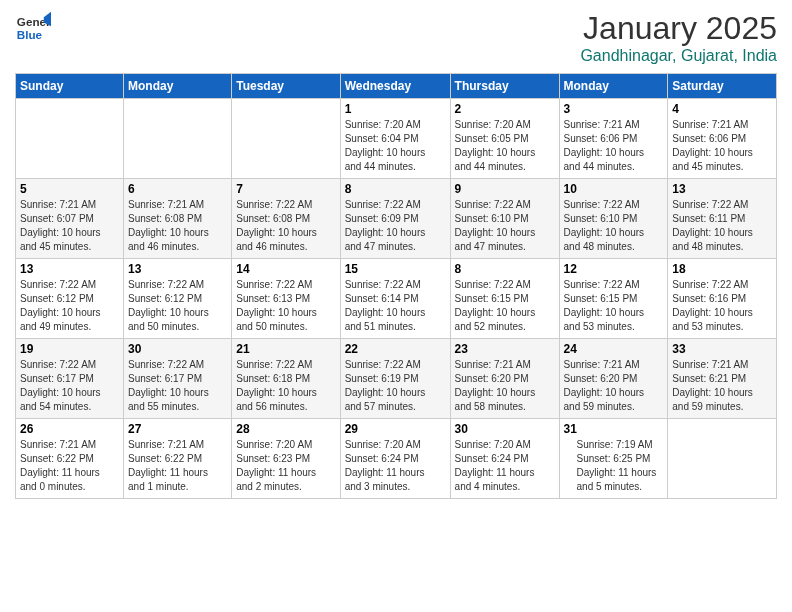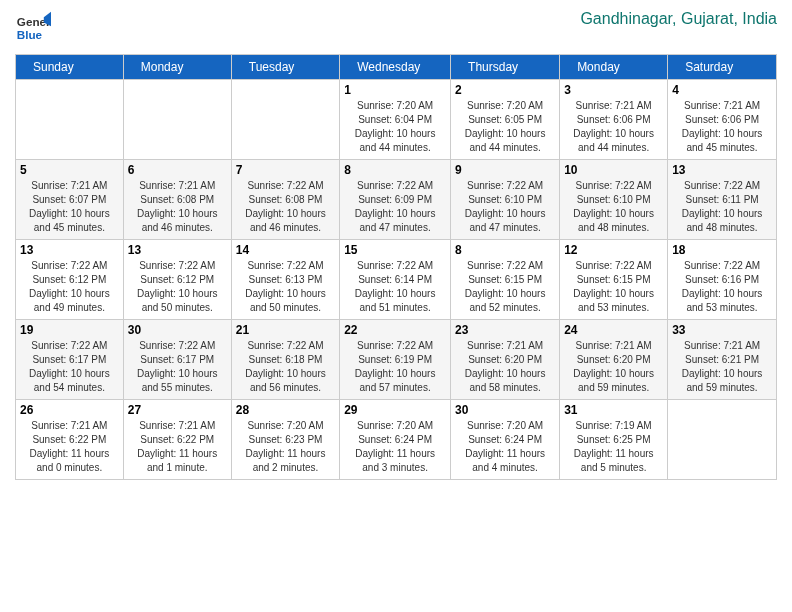--- a/index.html
+++ b/index.html
@@ -43,24 +43,24 @@
       color: #0f766e;
     }
     .calendar {
       width: 100%;
       border-collapse: collapse;
       font-size: 11px;
     }
     .calendar th {
       background: #1565c0;
       color: #fff;
-      padding: 5px 17px;
+      padding: 5px 4px;
       text-align: left;
       font-size: 12px;
-      font-weight: normal;
+      font-weight: bold;
       border: 1px solid #ccc;
     }
     .calendar td {
       border: 1px solid #ccc;
       padding: 3px 4px;
       vertical-align: top;
       width: 113px;
       height: 80px;
       background: #fff;
     }
@@ -70,39 +70,39 @@
     .day-num {
       font-weight: bold;
       font-size: 12px;
       display: block;
       margin-bottom: 2px;
     }
     .day-info {
       font-size: 10px;
       color: #333;
       line-height: 1.4;
-      text-align: center;
     }
     .empty-cell {
       background: #fff !important;
     }
   </style>
 </head>
 <body>
 
 <div class="page">
   <div class="header">
     <div class="logo">
       <svg class="logo-icon" viewBox="0 0 40 40">
         <text x="2" y="18" font-size="13" font-weight="bold" fill="#333">General</text>
         <text x="2" y="32" font-size="13" font-weight="bold" fill="#1565c0">Blue</text>
         <polygon points="32,8 40,2 40,18 32,14" fill="#1565c0"></polygon>
       </svg>
     </div>
     <div class="title-section">
+      <div class="month-year">January 2025</div>
       <div class="location">Gandhinagar, Gujarat, India</div>
     </div>
   </div>
 
   <table class="calendar">
     <thead>
       <tr>
       <th>Sunday</th>
           <th>Monday</th>
           <th>Tuesday</th>
@@ -330,21 +330,21 @@
           </td>
           <td>
             <span class="day-num">30</span>
             <div class="day-info" style="white-space: pre-line;">Sunrise: 7:20 AM
 Sunset: 6:24 PM
 Daylight: 11 hours
 and 4 minutes.</div>
           </td>
           <td>
             <span class="day-num">31</span>
-            <div class="day-info" style="white-space: pre-line;">Sunrise: 7:19 AM
+            <div class="day-info" style="white-space: pre-line; margin-left: 13px;">Sunrise: 7:19 AM
 Sunset: 6:25 PM
 Daylight: 11 hours
 and 5 minutes.</div>
           </td>
           <td class="empty-cell"></td>
         </tr>
       </tbody>
   </table>
 </div>
 

